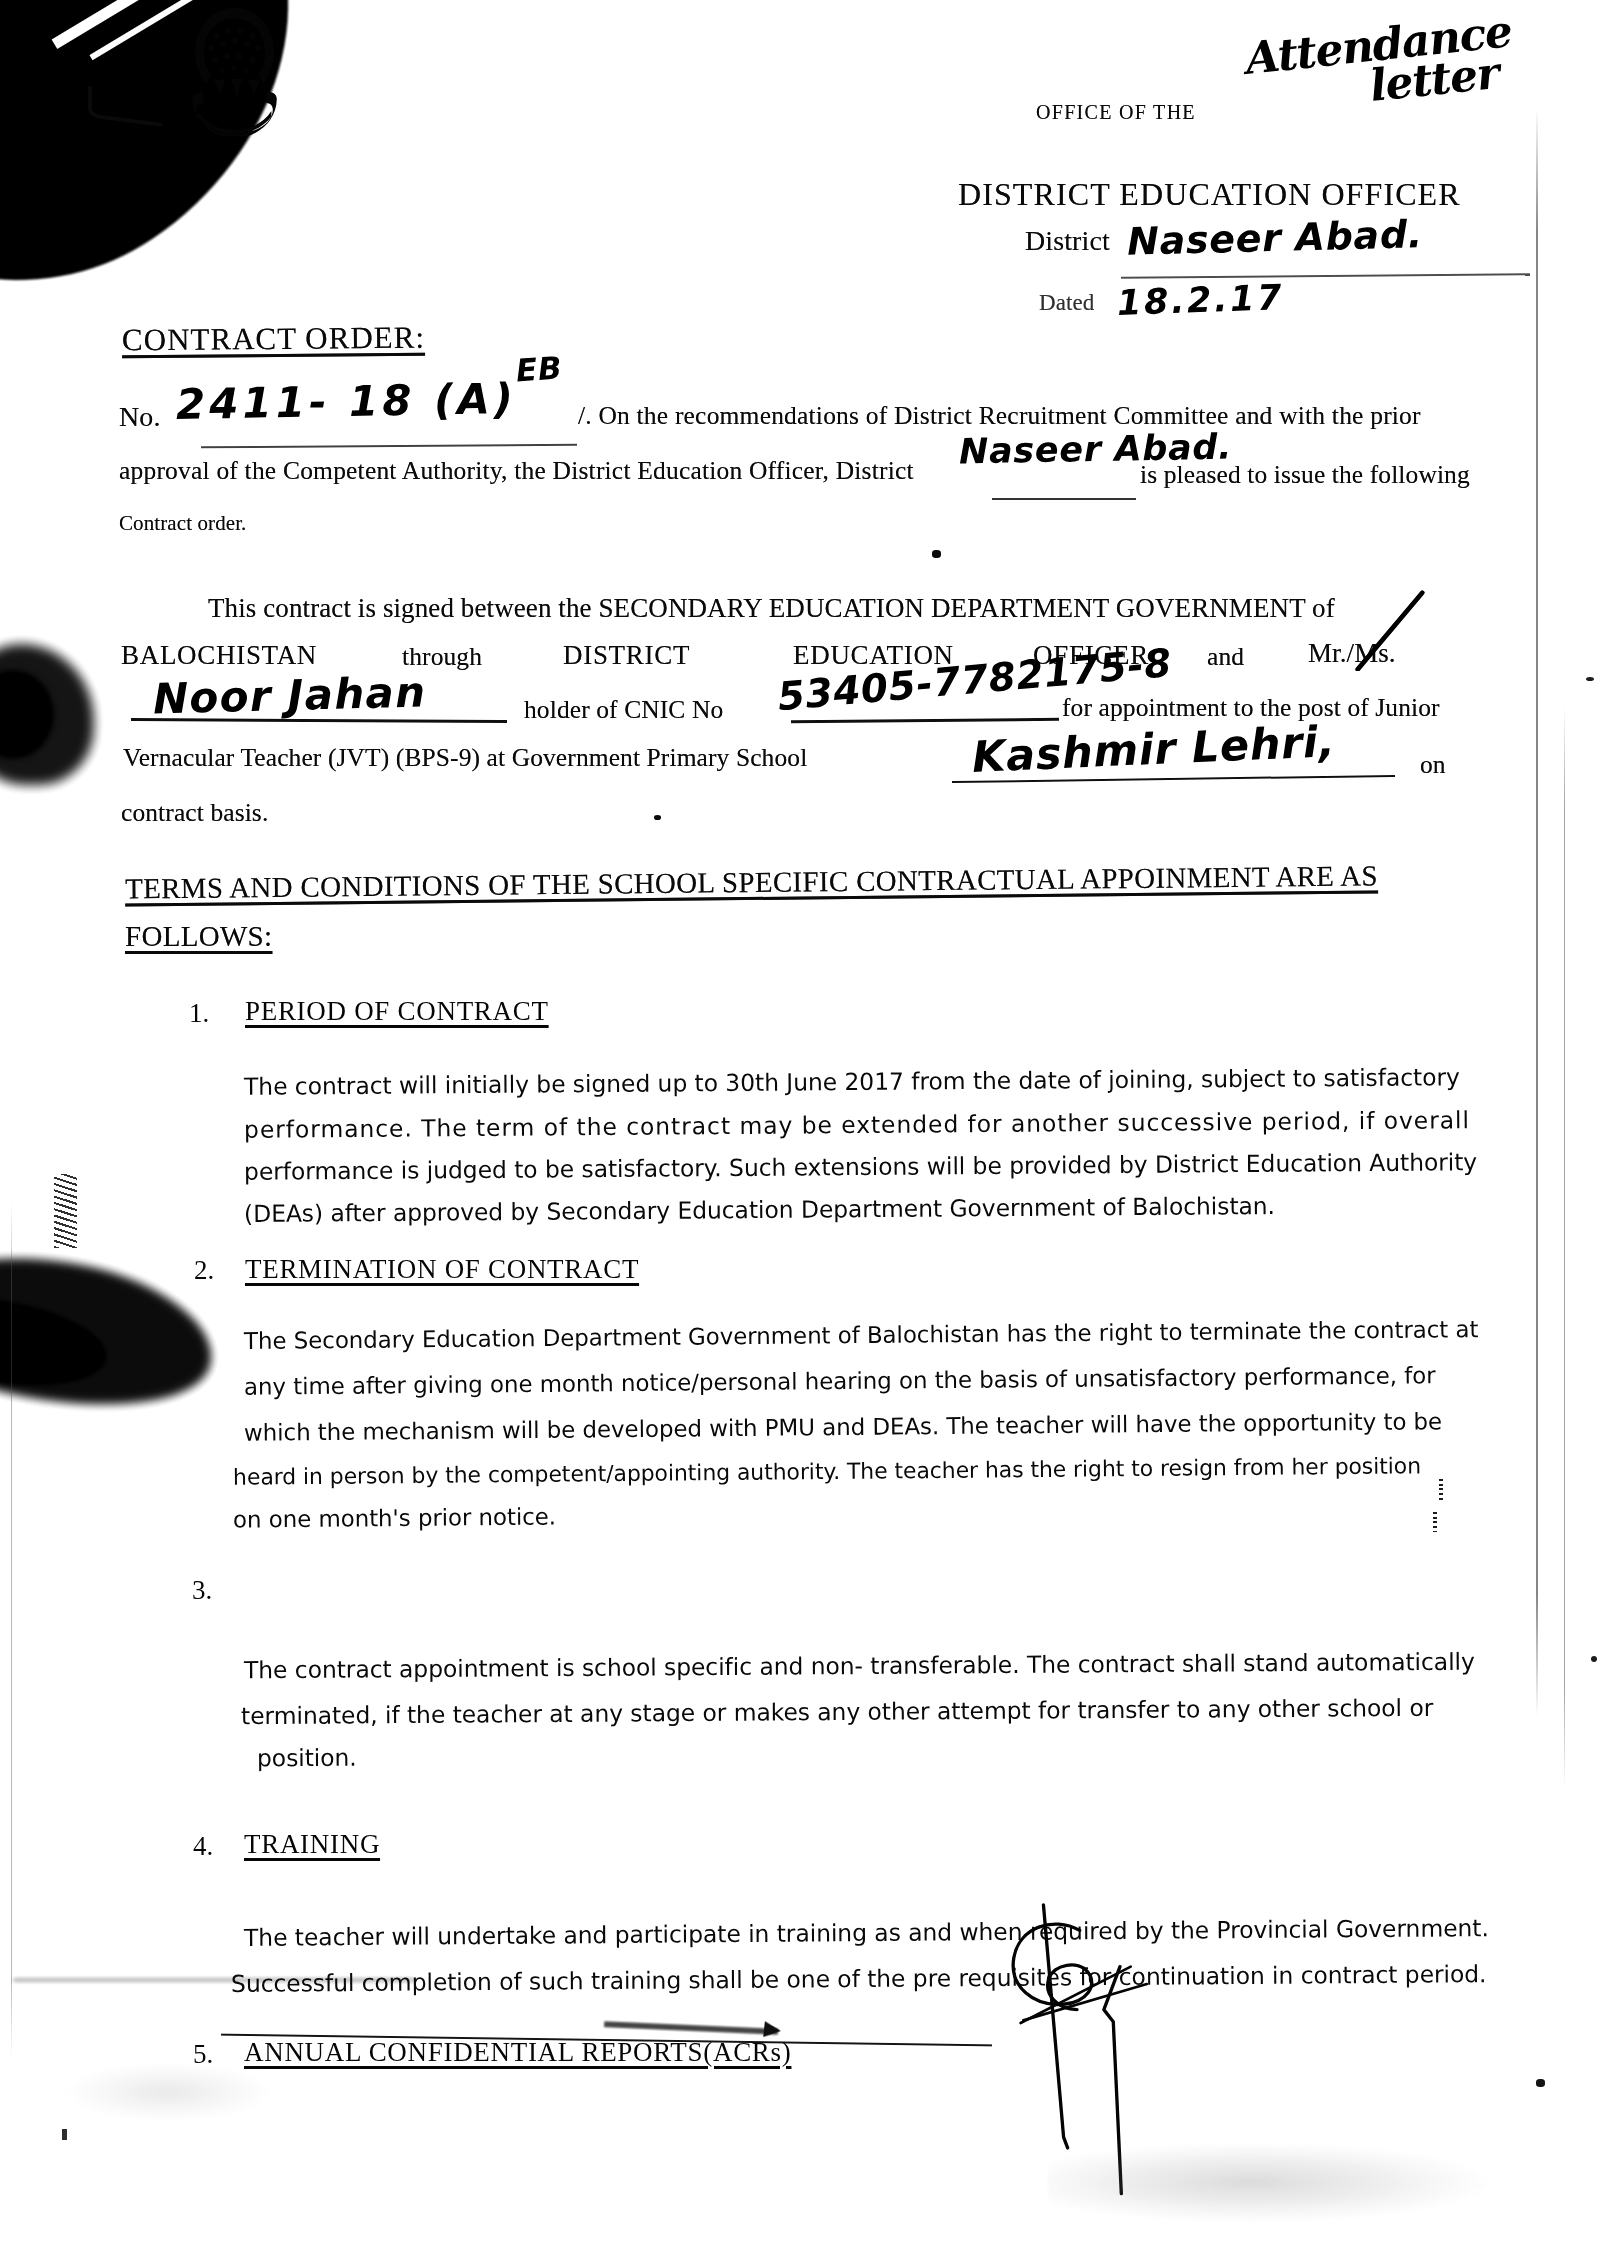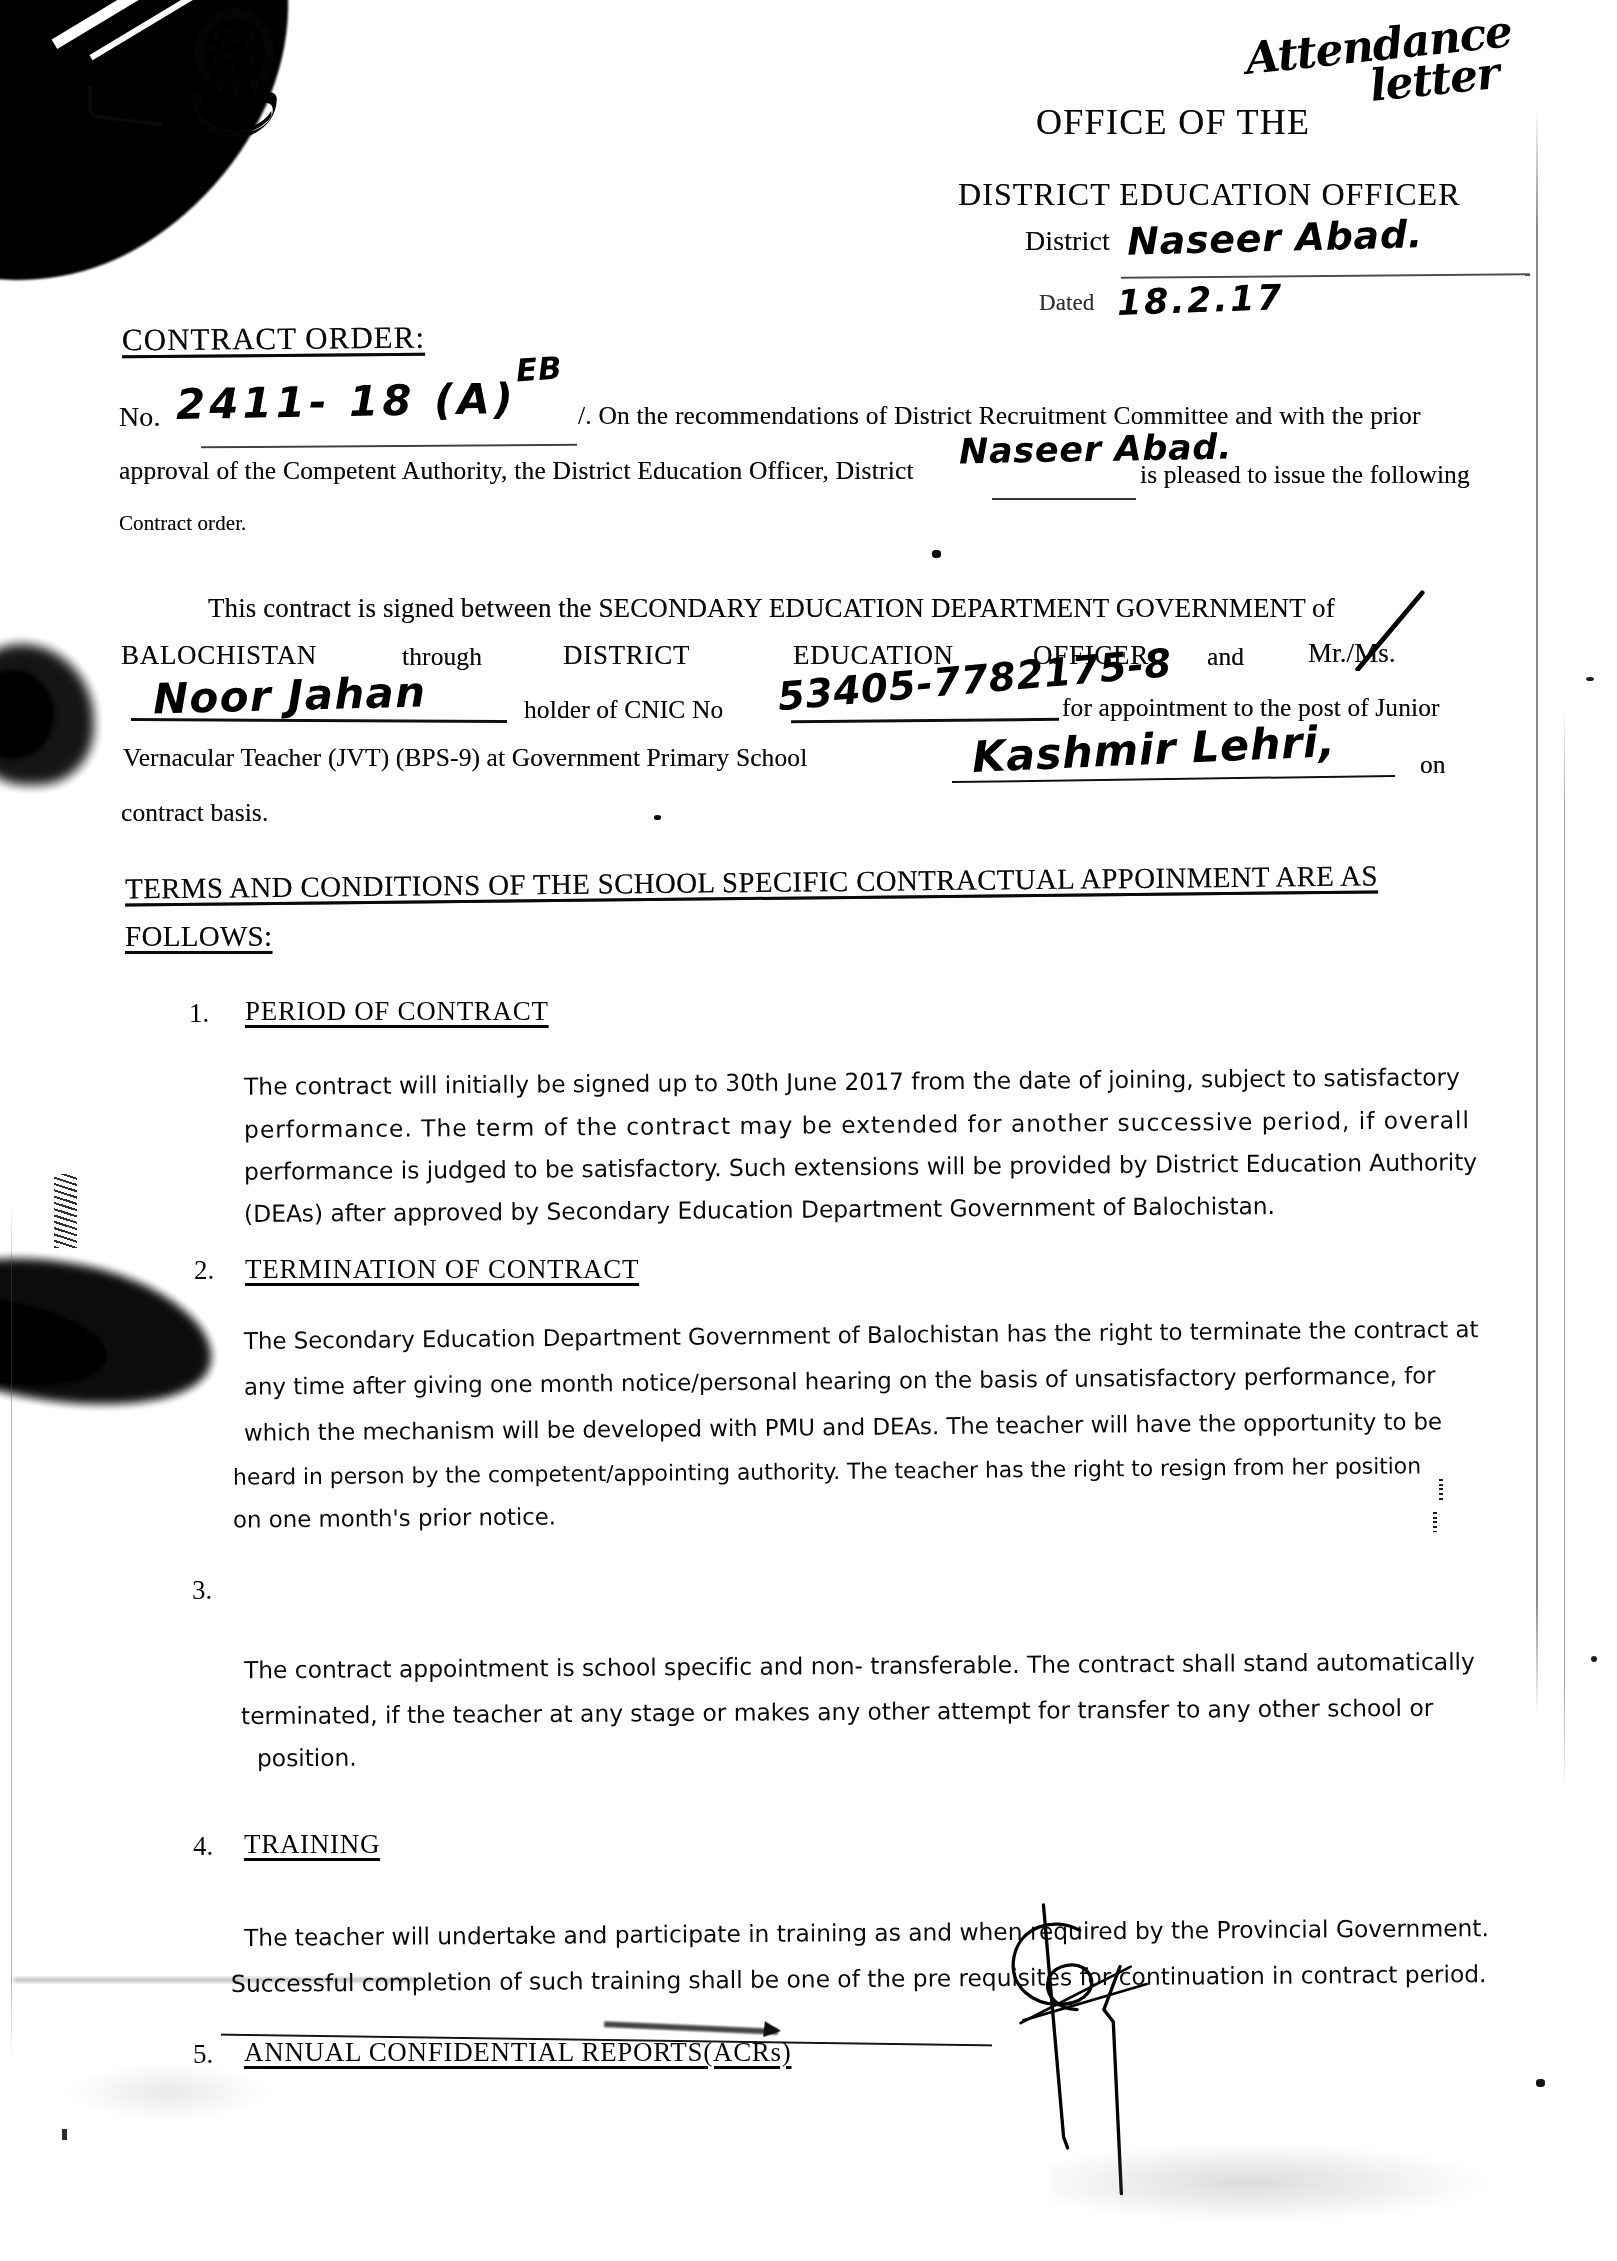--- a/index.html
+++ b/index.html
@@ -288,21 +288,21 @@
       <path d="M6 2 L6 34 C6 40 12 44 20 46 L112 58" stroke="#111" stroke-width="6" fill="none" stroke-linecap="round"></path>
     </svg>
   </div>
 
   <div class="hw hw-cursive" style="top:19px;left:1247px;font-size:44px;transform:rotate(-6deg);letter-spacing:-1.3px;">
 
     <span style="display:block;">Attendance</span>
     <span style="display:block;margin-left:121px;margin-top:-10.7px;">letter</span>
   </div>
 
-  <div class="t old" style="top:101px;left:1036px;font-size:36px;letter-spacing:1.3px;">OFFICE OF THE</div>
+  <div class="t old" style="top:101px;left:1036px;font-size:20px;letter-spacing:1.3px;">OFFICE OF THE</div>
 
   <div class="t old" style="top:176px;left:958px;font-size:32px;letter-spacing:1.1px;">DISTRICT EDUCATION OFFICER</div>
 
   <div class="t old" style="top:225px;left:1025px;font-size:28px;">District</div>
   <div class="hw" style="top:216px;left:1127px;font-size:38px;transform:rotate(-1.5deg);">Naseer Abad.</div>
   <div class="rule" style="top:275px;left:1121px;width:409px;height:2px;transform:rotate(-.5deg);opacity:.75;"></div>
 
   <div class="t old" style="top:290px;left:1039px;font-size:23px;opacity:.85;">Dated</div>
   <div class="hw" style="top:280px;left:1117px;font-size:35px;transform:rotate(-2deg);letter-spacing:2.7px;">18.2.17</div>
 

